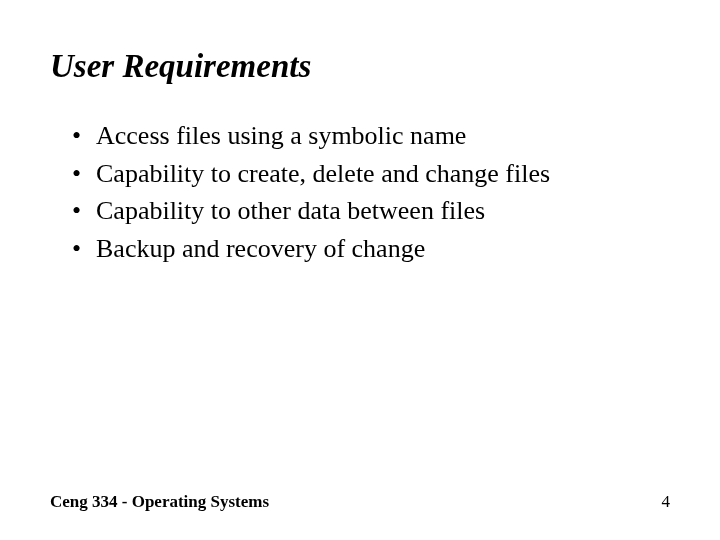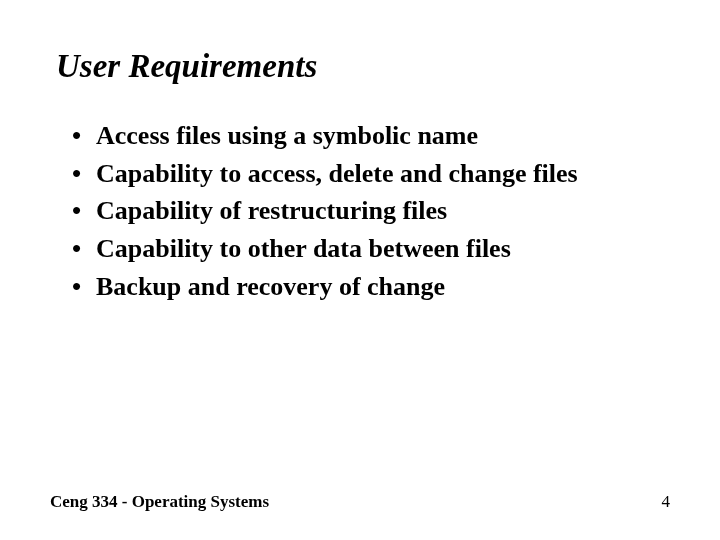--- a/index.html
+++ b/index.html
@@ -14,26 +14,25 @@
       font-family: "Times New Roman", Times, serif;
       color: #000000;
       position: relative;
       padding: 48px 50px 40px 50px;
     }
     .title {
       font-size: 33px;
       font-weight: bold;
       font-style: italic;
       margin-bottom: 32px;
-      margin-left: 6px;
+      margin-left: 0;
     }
     .bullet-list {
       list-style: none;
       padding-left: 22px;
-      font-weight: bold;
     }
     .bullet-list li {
       font-size: 26px;
       line-height: 1.45;
       position: relative;
       padding-left: 24px;
     }
     .bullet-list li::before {
       content: "•";
       position: absolute;
@@ -57,22 +56,21 @@
       font-size: 17px;
     }
   </style>
 </head>
 <body>
 
 <h1 class="title">User Requirements</h1>
 
 <ul class="bullet-list">
   <li>Access files using a symbolic name</li>
-  <li>Capability to access, delete and change files</li>
-  <li>Capability of restructuring files</li>
+  <li>Capability to create, delete and change files</li>
   <li>Capability to other data between files</li>
   <li>Backup and recovery of  change</li>
 </ul>
 
 <div class="footer">
   <span class="footer-left">Ceng 334 - Operating Systems</span>
   <span class="footer-right">4</span>
 </div>
 
 </body></html>

